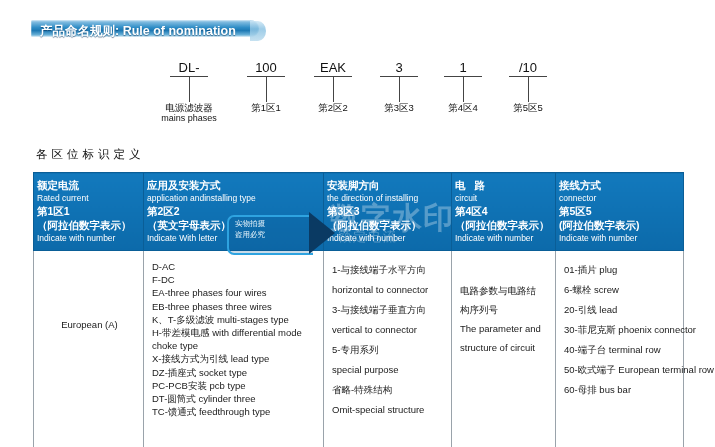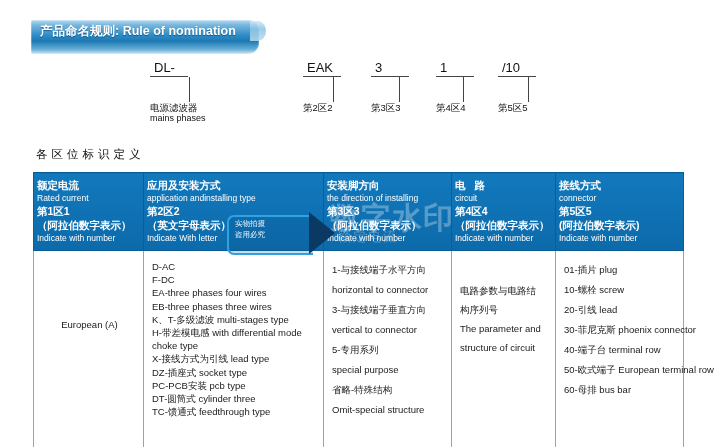--- a/index.html
+++ b/index.html
@@ -15,21 +15,21 @@
     overflow: hidden;
     color: #1a1a1a;
   }
 
   
   .banner-wrap {
     position: absolute;
     left: 31px;
     top: 20px;
     width: 228px;
-    height: 34px;
+    height: 17px;
   }
   .banner {
     position: absolute;
     left: 0; top: 0;
     width: 100%;
     height: 100%;
     background: linear-gradient(180deg,
         #bcdcf0 0%,
         #7ab8de 14%,
         #2f8dc6 44%,
@@ -65,21 +65,21 @@
   .code-diagram {
     position: absolute;
     left: 150px;
     top: 58px;
     width: 420px;
     height: 72px;
   }
   .seg {
     position: absolute;
     top: 0;
-    text-align: left;
+    text-align: center;
   }
   .seg .code {
     font-size: 13px;
     color: #111;
     line-height: 15px;
     white-space: nowrap;
     padding: 0 4px 1px 4px;
     border-bottom: 1px solid #444;
     display: inline-block;
     min-width: 30px;
@@ -241,20 +241,27 @@
 
   <div class="seg" style="left:0px;width:78px;">
     <span class="code">DL-</span>
     <div class="drop"></div>
     <div class="lbl">
       <div>电源滤波器</div>
       <div class="en">mains phases</div>
     </div>
   </div>
 
+  <div class="seg" style="left:86px;width:60px;">
+    <span class="code">100</span>
+    <div class="drop"></div>
+    <div class="lbl">
+      <div>第1区1</div>
+    </div>
+  </div>
 
   <div class="seg" style="left:153px;width:60px;">
     <span class="code">EAK</span>
     <div class="drop"></div>
     <div class="lbl">
       <div>第2区2</div>
     </div>
   </div>
 
   <div class="seg" style="left:221px;width:56px;">
@@ -374,21 +381,21 @@
           <li>电路参数与电路结</li>
           <li>构序列号</li>
           <li>The parameter and</li>
           <li>structure of circuit</li>
         </ul>
       </td>
 
       <td>
         <ul class="cell-list loose">
           <li>01-插片 plug</li>
-          <li>10-螺栓 screw</li>
+          <li>6-螺栓 screw</li>
           <li>20-引线 lead</li>
           <li>30-菲尼克斯 phoenix connector</li>
           <li>40-端子台 terminal row</li>
           <li>50-欧式端子 European terminal row</li>
           <li>60-母排 bus bar</li>
         </ul>
       </td>
 
     </tr>
   </tbody>

